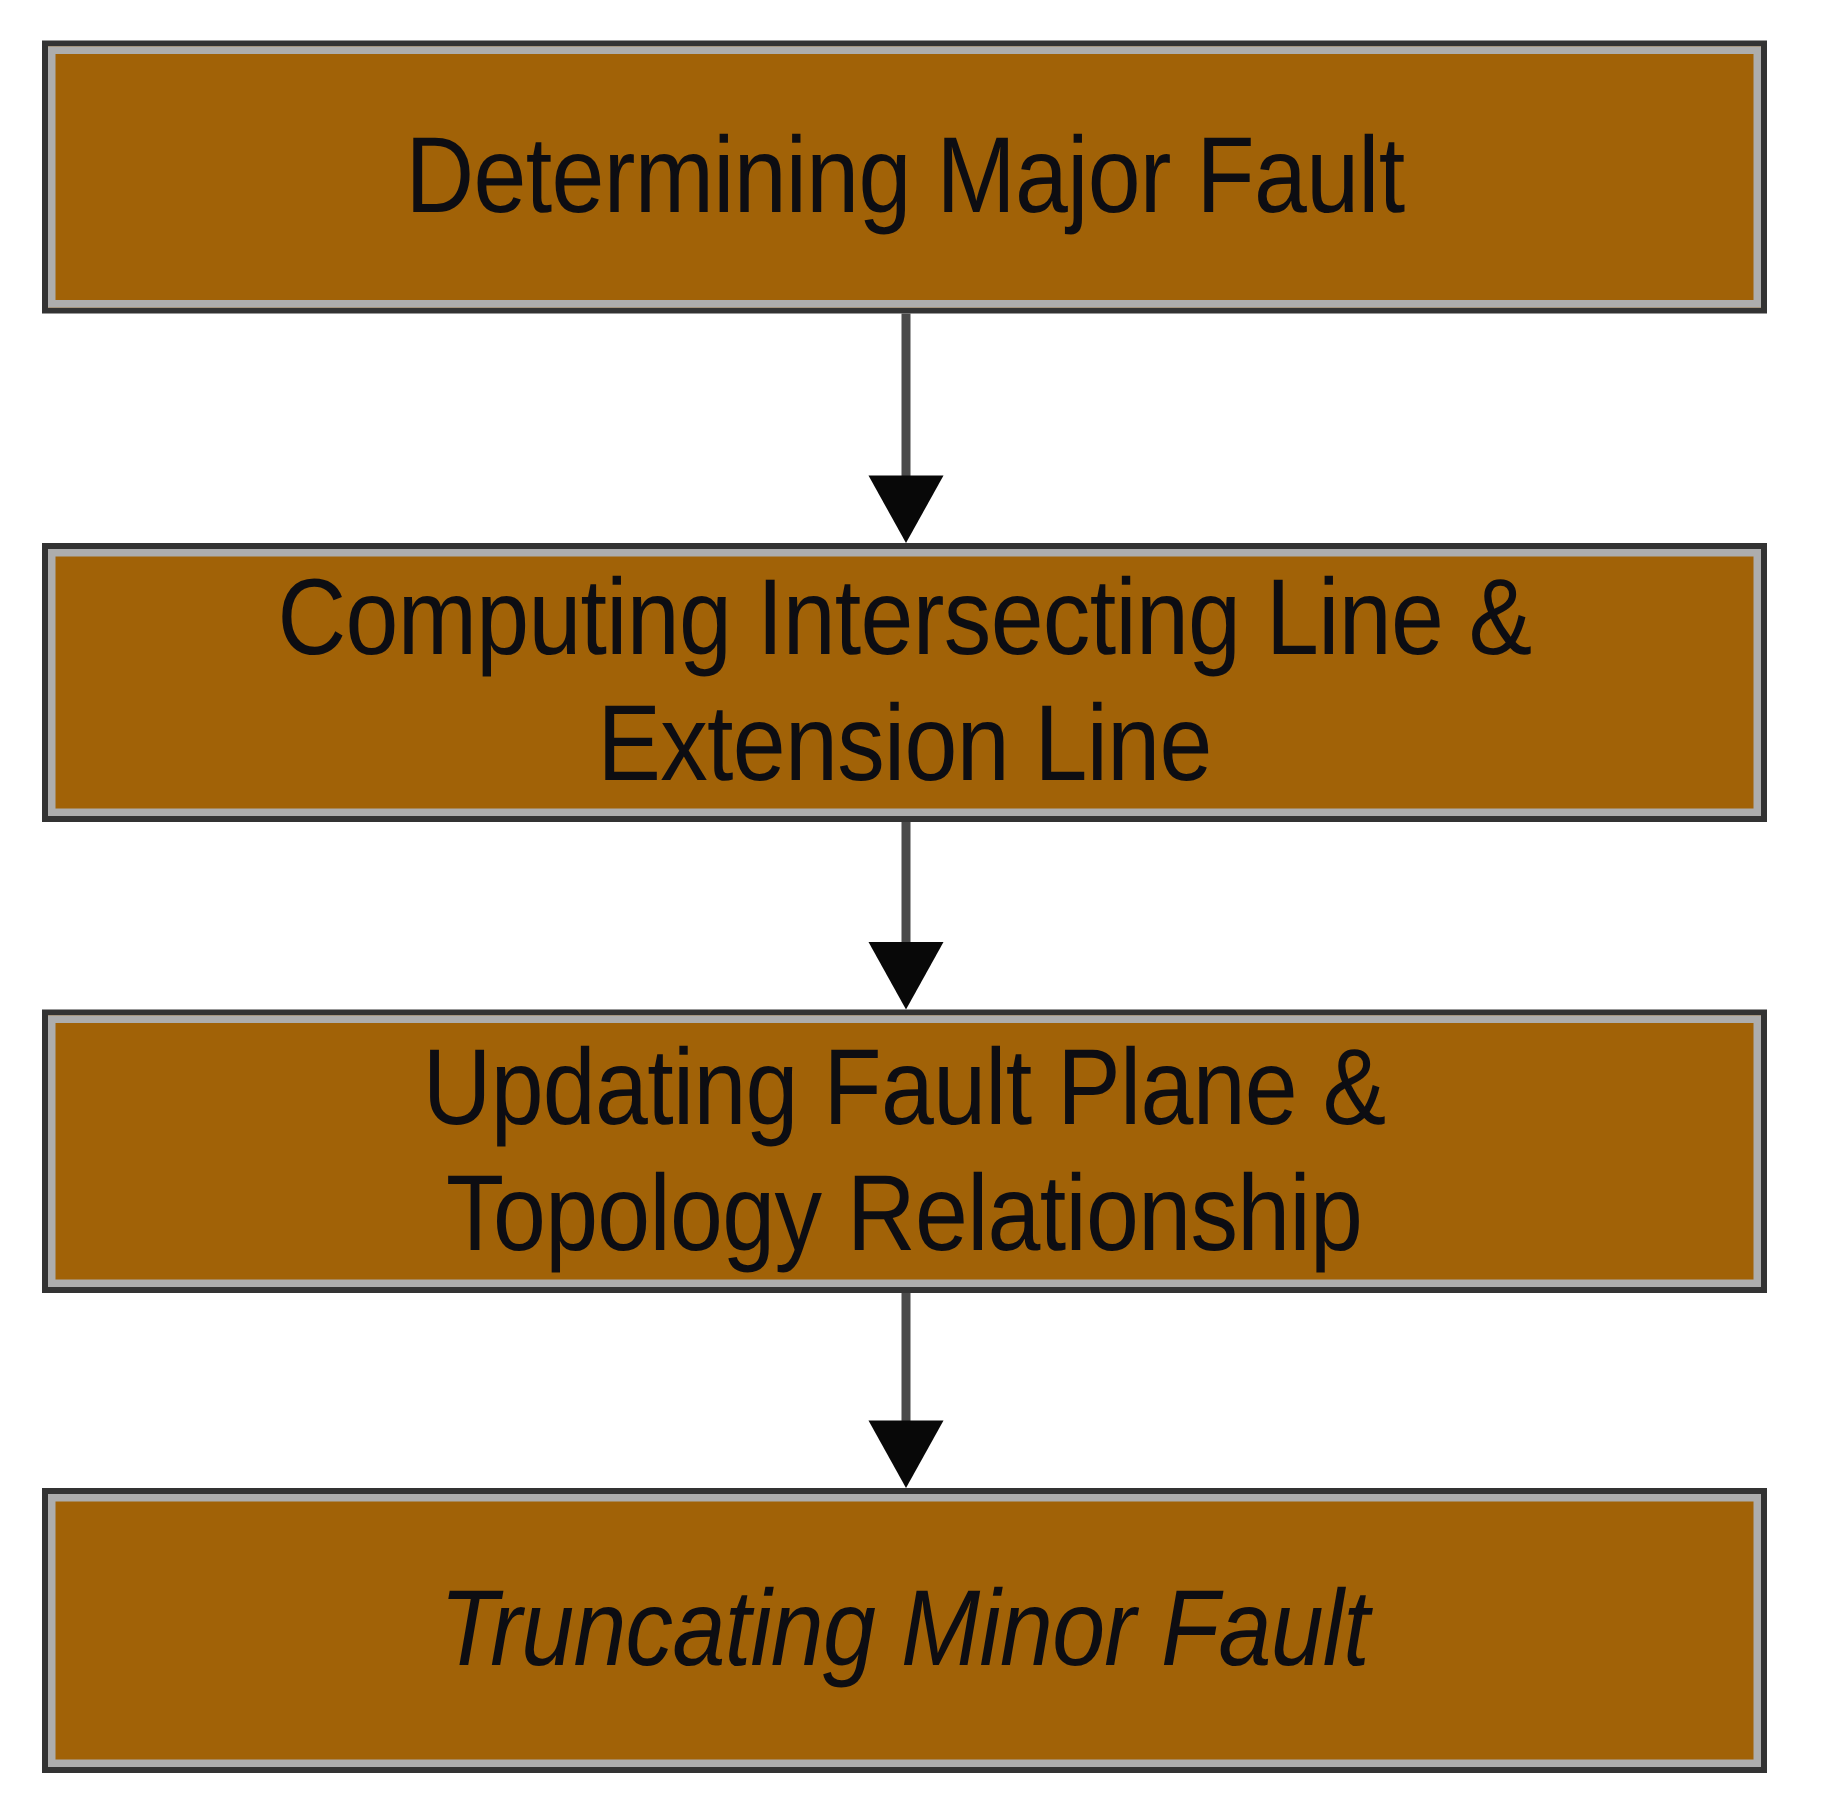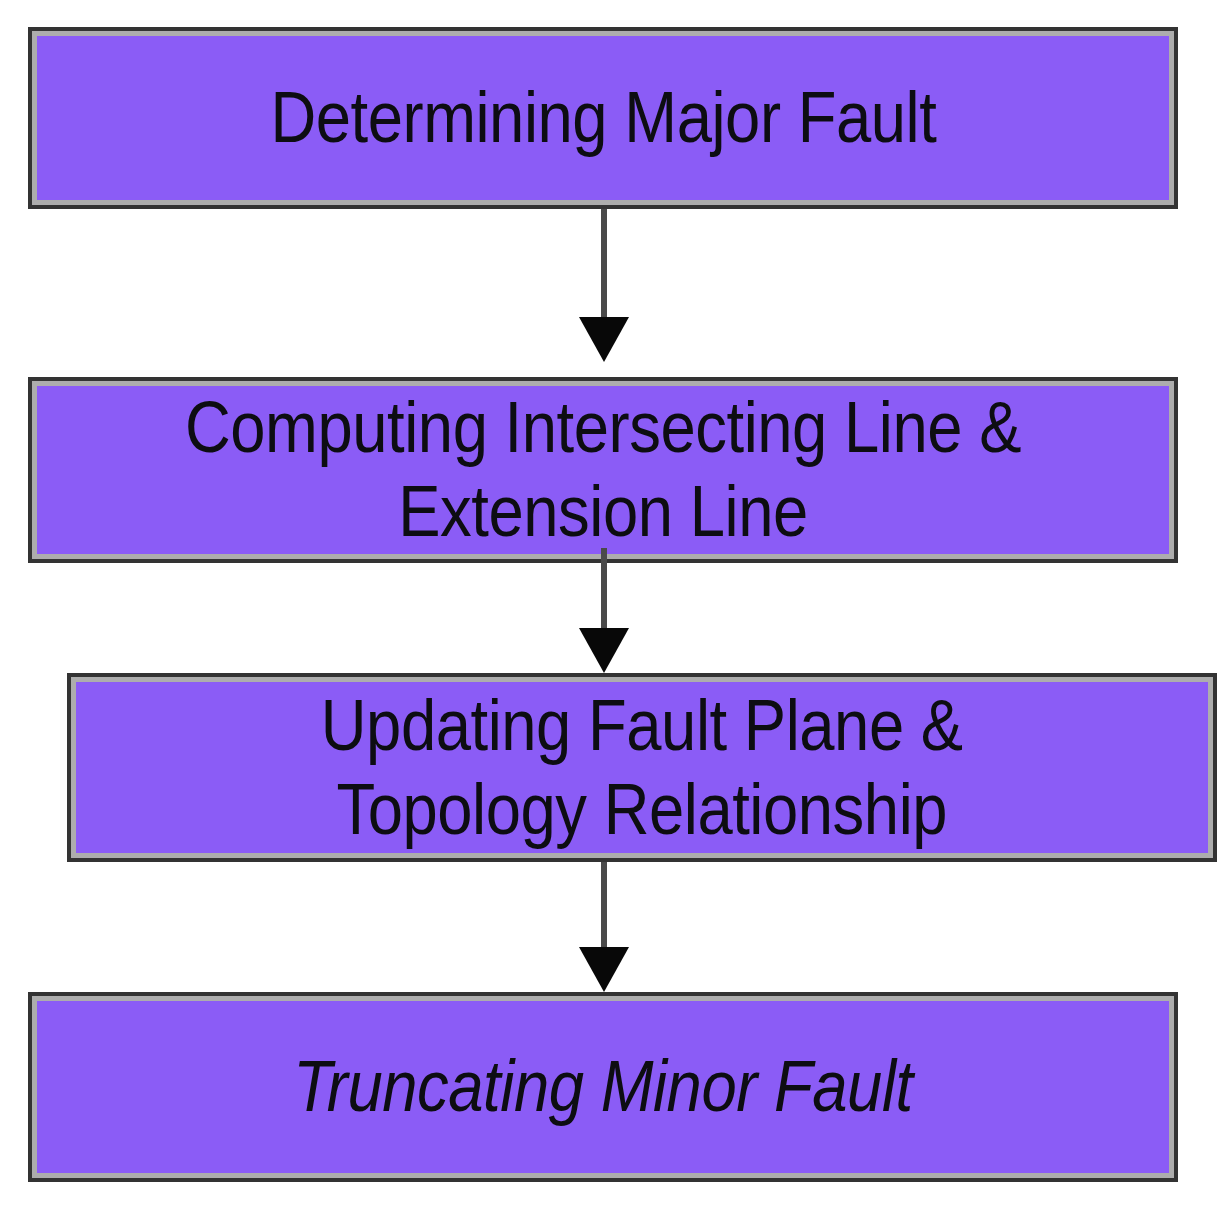--- a/index.html
+++ b/index.html
@@ -33,43 +33,43 @@
     border: 4px solid #333333;
     display: flex;
     align-items: center;
     justify-content: center;
   }
   .node-inner {
     box-sizing: border-box;
     width: 100%;
     height: 100%;
     border: 5px solid #adadad;
-    background: #8b5cf6;
+    background: #a16207;
     display: flex;
     align-items: center;
     justify-content: center;
     padding: 0 10px;
   }
   .node-label {
     display: block;
     text-align: center;
     color: #0d0d12;
     font-family: "Liberation Sans Narrow", "Liberation Sans", "DejaVu Sans", sans-serif;
     font-size: 72px;
     font-weight: 400;
     line-height: 1.16;
     letter-spacing: -0.5px;
     transform: scaleX(0.88);
     transform-origin: center center;
     white-space: pre-line;
   }
 
   #node-1 { top: 27px;  height: 182px; }
-  #node-2 { top: 377px; height: 186px; }
-  #node-3 { top: 673px; height: 189px; margin-left: 39px; }
+  #node-2 { top: 362px; height: 186px; }
+  #node-3 { top: 673px; height: 189px; }
   #node-4 { top: 992px; height: 190px; font-style: italic; }
 
   
   .connector {
     position: absolute;
     left: 579px;           
     width: 50px;
   }
   .connector .shaft {
     position: absolute;

